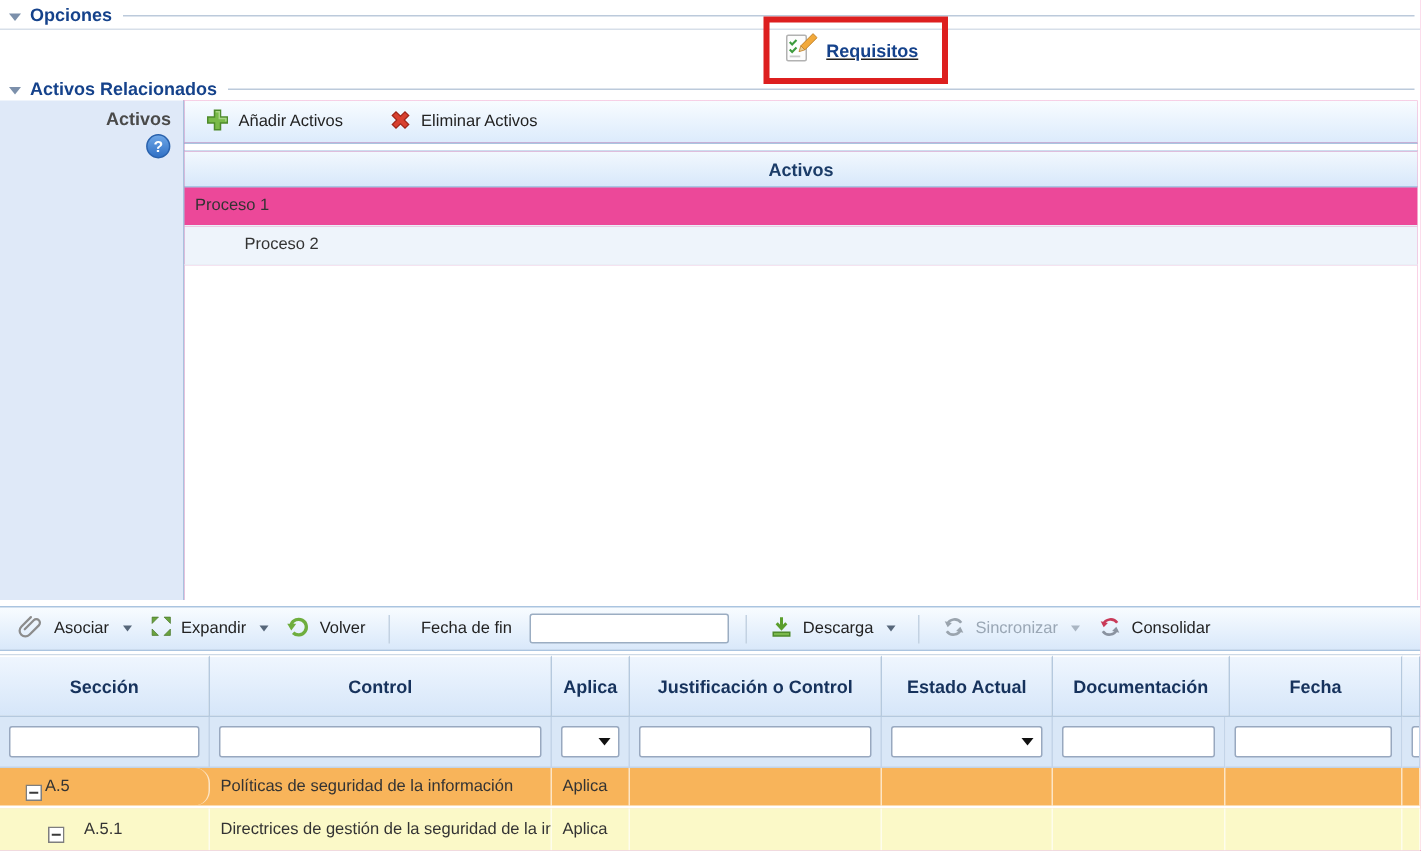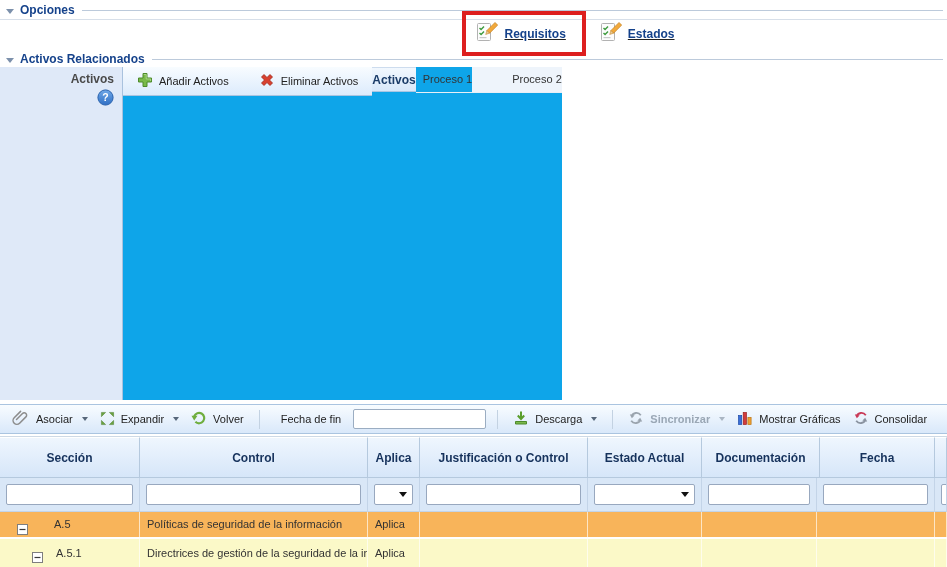--- a/index.html
+++ b/index.html
@@ -56,21 +56,21 @@
   .label-col {
     width:122px; background: var(--panel-blue, #dfe9f8);
     padding:5px 8px 0 0; text-align:right; flex:none;
   }
   .label-col .fld-label { font-weight:bold; color:#4a4a4a; font-size:12px; }
   .label-col .help { margin-top:3px; display:inline-block; }
 
   .assets-panel {
     flex:1; margin-right:2px;
     border-left:1px solid #a9c2de;
-    display:flex; flex-direction:row; background:#0ea5e9;
+    display:flex; flex-direction:column; background:#ec4899;
   }
   .assets-toolbar {
     height:29px; flex:none;
     background:linear-gradient(#f8fcff,#dcebfc);
     border-bottom:1px solid #aac4e0;
     display:flex; align-items:center; padding:0 10px; gap:8px;
   }
   .tb-btn {
     display:flex; align-items:center; gap:6px;
     background:transparent; border:none; cursor:pointer;
@@ -100,21 +100,21 @@
     width:0; height:0; margin:3px 0 0 3px;
     border:3px solid transparent; border-top:4px solid #57677a;
   }
   .caret.dis { border-top-color:#aab6c3; }
   .tb-sep { width:1px; height:19px; background:#c3d2e2; margin:0 7px; flex:none; }
   .tb-label { margin:0 8px 0 10px; color:#222; }
   .tb-input {
     width:133px; height:20px; border:1px solid #9badc2; border-radius:2px;
     font-family:"Liberation Sans",sans-serif; font-size:11px; padding:0 4px; background:#fff;
   }
-  .tb-btn.disabled { color:#9aa7b5; cursor:default;font-weight:bold; }
+  .tb-btn.disabled { color:#9aa7b5; cursor:default; }
 
   
   .grid { margin-top:2px; border-top:1px solid #cdd9e6; border-bottom:2px solid #99a1a9; }
   .grid-row { display:flex; width:947px; }
   .cA{width:140px;flex:none;} .cB{width:228px;flex:none;} .cC{width:52px;flex:none;}
   .cD{width:168px;flex:none;} .cE{width:114px;flex:none;} .cF{width:115px;flex:none;}
   .cG{width:118px;flex:none;} .cH{flex:1;min-width:0;}
   .hdr-cell {
     height:41px; display:flex; align-items:center; justify-content:center;
     background:linear-gradient(#eff6fe,#d6e6f9);
@@ -139,21 +139,21 @@
   .data-row { height:26px; cursor:pointer; }
   .data-row .cell {
     line-height:25px; padding-left:7px; color:#333;
     border-right:1px solid rgba(255,255,255,0.65);
     overflow:hidden; white-space:nowrap;
     display:flex; align-items:center;
   }
   .data-row.lvl1 { background: var(--row-orange, #f8b45a); border-bottom:2px solid #fff; height:27px; }
   .data-row.lvl2 { background: var(--row-yellow, #fbf9c8); height:28px; }
   .data-row.lvl2 .cell { line-height:23px; }
-  .sec-cell-1 { padding-left:17px !important; gap:26px; }
+  .sec-cell-1 { padding-left:17px !important; gap:2px;border-radius:10px; }
   .sec-cell-2 { padding-left:32px !important; gap:13px; }
   .minusbox { width:11px; height:11px; flex:none; display:block; cursor:pointer; }
 </style>
 </head>
 <body>
 
 <div class="root">
 
   <div class="fieldset-header">
     <span class="collapse-arrow"></span>
@@ -173,35 +173,20 @@
               <rect x="3.5" y="16" width="7" height="1.2" fill="#c9c9c9"></rect>
               <g transform="rotate(45 15 8)">
                 <rect x="13.2" y="0.5" width="3.8" height="11.5" fill="#f2a93b" stroke="#bf7d20" stroke-width="0.6"></rect>
                 <polygon points="13.2,12 17,12 15.1,15.6" fill="#eacb92" stroke="#bf7d20" stroke-width="0.5"></polygon>
               </g>
             </svg>
           </span>
           <span>Requisitos</span>
         </button>
       </span>
-      <button class="opt-btn">
-        <span class="icon">
-          <svg width="22" height="22" viewBox="0 0 22 22">
-            <rect x="1.5" y="2.5" width="13" height="17" rx="1" fill="#fdfdfd" stroke="#b2b2b2"></rect>
-            <path d="M3.5 7l1.6 1.6L8 5.6" stroke="#3d9b3d" stroke-width="1.4" fill="none"></path>
-            <path d="M3.5 12l1.6 1.6L8 10.6" stroke="#3d9b3d" stroke-width="1.4" fill="none"></path>
-            <rect x="3.5" y="16" width="7" height="1.2" fill="#c9c9c9"></rect>
-            <g transform="rotate(45 15 8)">
-              <rect x="13.2" y="0.5" width="3.8" height="11.5" fill="#f2a93b" stroke="#bf7d20" stroke-width="0.6"></rect>
-              <polygon points="13.2,12 17,12 15.1,15.6" fill="#eacb92" stroke="#bf7d20" stroke-width="0.5"></polygon>
-            </g>
-          </svg>
-        </span>
-        <span>Estados</span>
-      </button>
     </div>
   </div>
 
   <div class="fieldset-header">
     <span class="collapse-arrow"></span>
     <span>Activos Relacionados</span>
     <span class="legend-line"></span>
   </div>
 
   <div class="top-panel">
@@ -302,30 +287,20 @@
           <path d="M3.2 10.8 a5.4 5.4 0 0 0 9.4-1.2"></path>
           <polygon points="1.8,4.2 3.8,8.2 6.6,5.4" fill="#9aa4ae" stroke="none"></polygon>
           <polygon points="14.2,11.8 12.2,7.8 9.4,10.6" fill="#9aa4ae" stroke="none"></polygon>
         </svg>
       </span>
       <span>Sincronizar</span>
       <span class="caret dis"></span>
     </button>
     <button class="tb-btn">
       <span class="icon">
-        <svg width="16" height="16" viewBox="0 0 16 16">
-          <rect x="1.5" y="5.5" width="3.2" height="9" fill="#3a6fd8" stroke="#1d4aa8" stroke-width="0.7"></rect>
-          <rect x="6.2" y="2.5" width="3.2" height="12" fill="#d23b3b" stroke="#9c2020" stroke-width="0.7"></rect>
-          <rect x="10.9" y="7.5" width="3.2" height="7" fill="#f0a030" stroke="#b87310" stroke-width="0.7"></rect>
-        </svg>
-      </span>
-      <span>Mostrar Gráficas</span>
-    </button>
-    <button class="tb-btn">
-      <span class="icon">
         <svg width="16" height="16" viewBox="0 0 16 16" fill="none" stroke-width="1.8">
           <path d="M12.8 5.2 a5.4 5.4 0 0 0-9.4 1.2" stroke="#c93a58"></path>
           <path d="M3.2 10.8 a5.4 5.4 0 0 0 9.4-1.2" stroke="#8a93a0"></path>
           <polygon points="1.8,4.2 3.8,8.2 6.6,5.4" fill="#c93a58" stroke="none"></polygon>
           <polygon points="14.2,11.8 12.2,7.8 9.4,10.6" fill="#8a93a0" stroke="none"></polygon>
         </svg>
       </span>
       <span>Consolidar</span>
     </button>
   </div>

